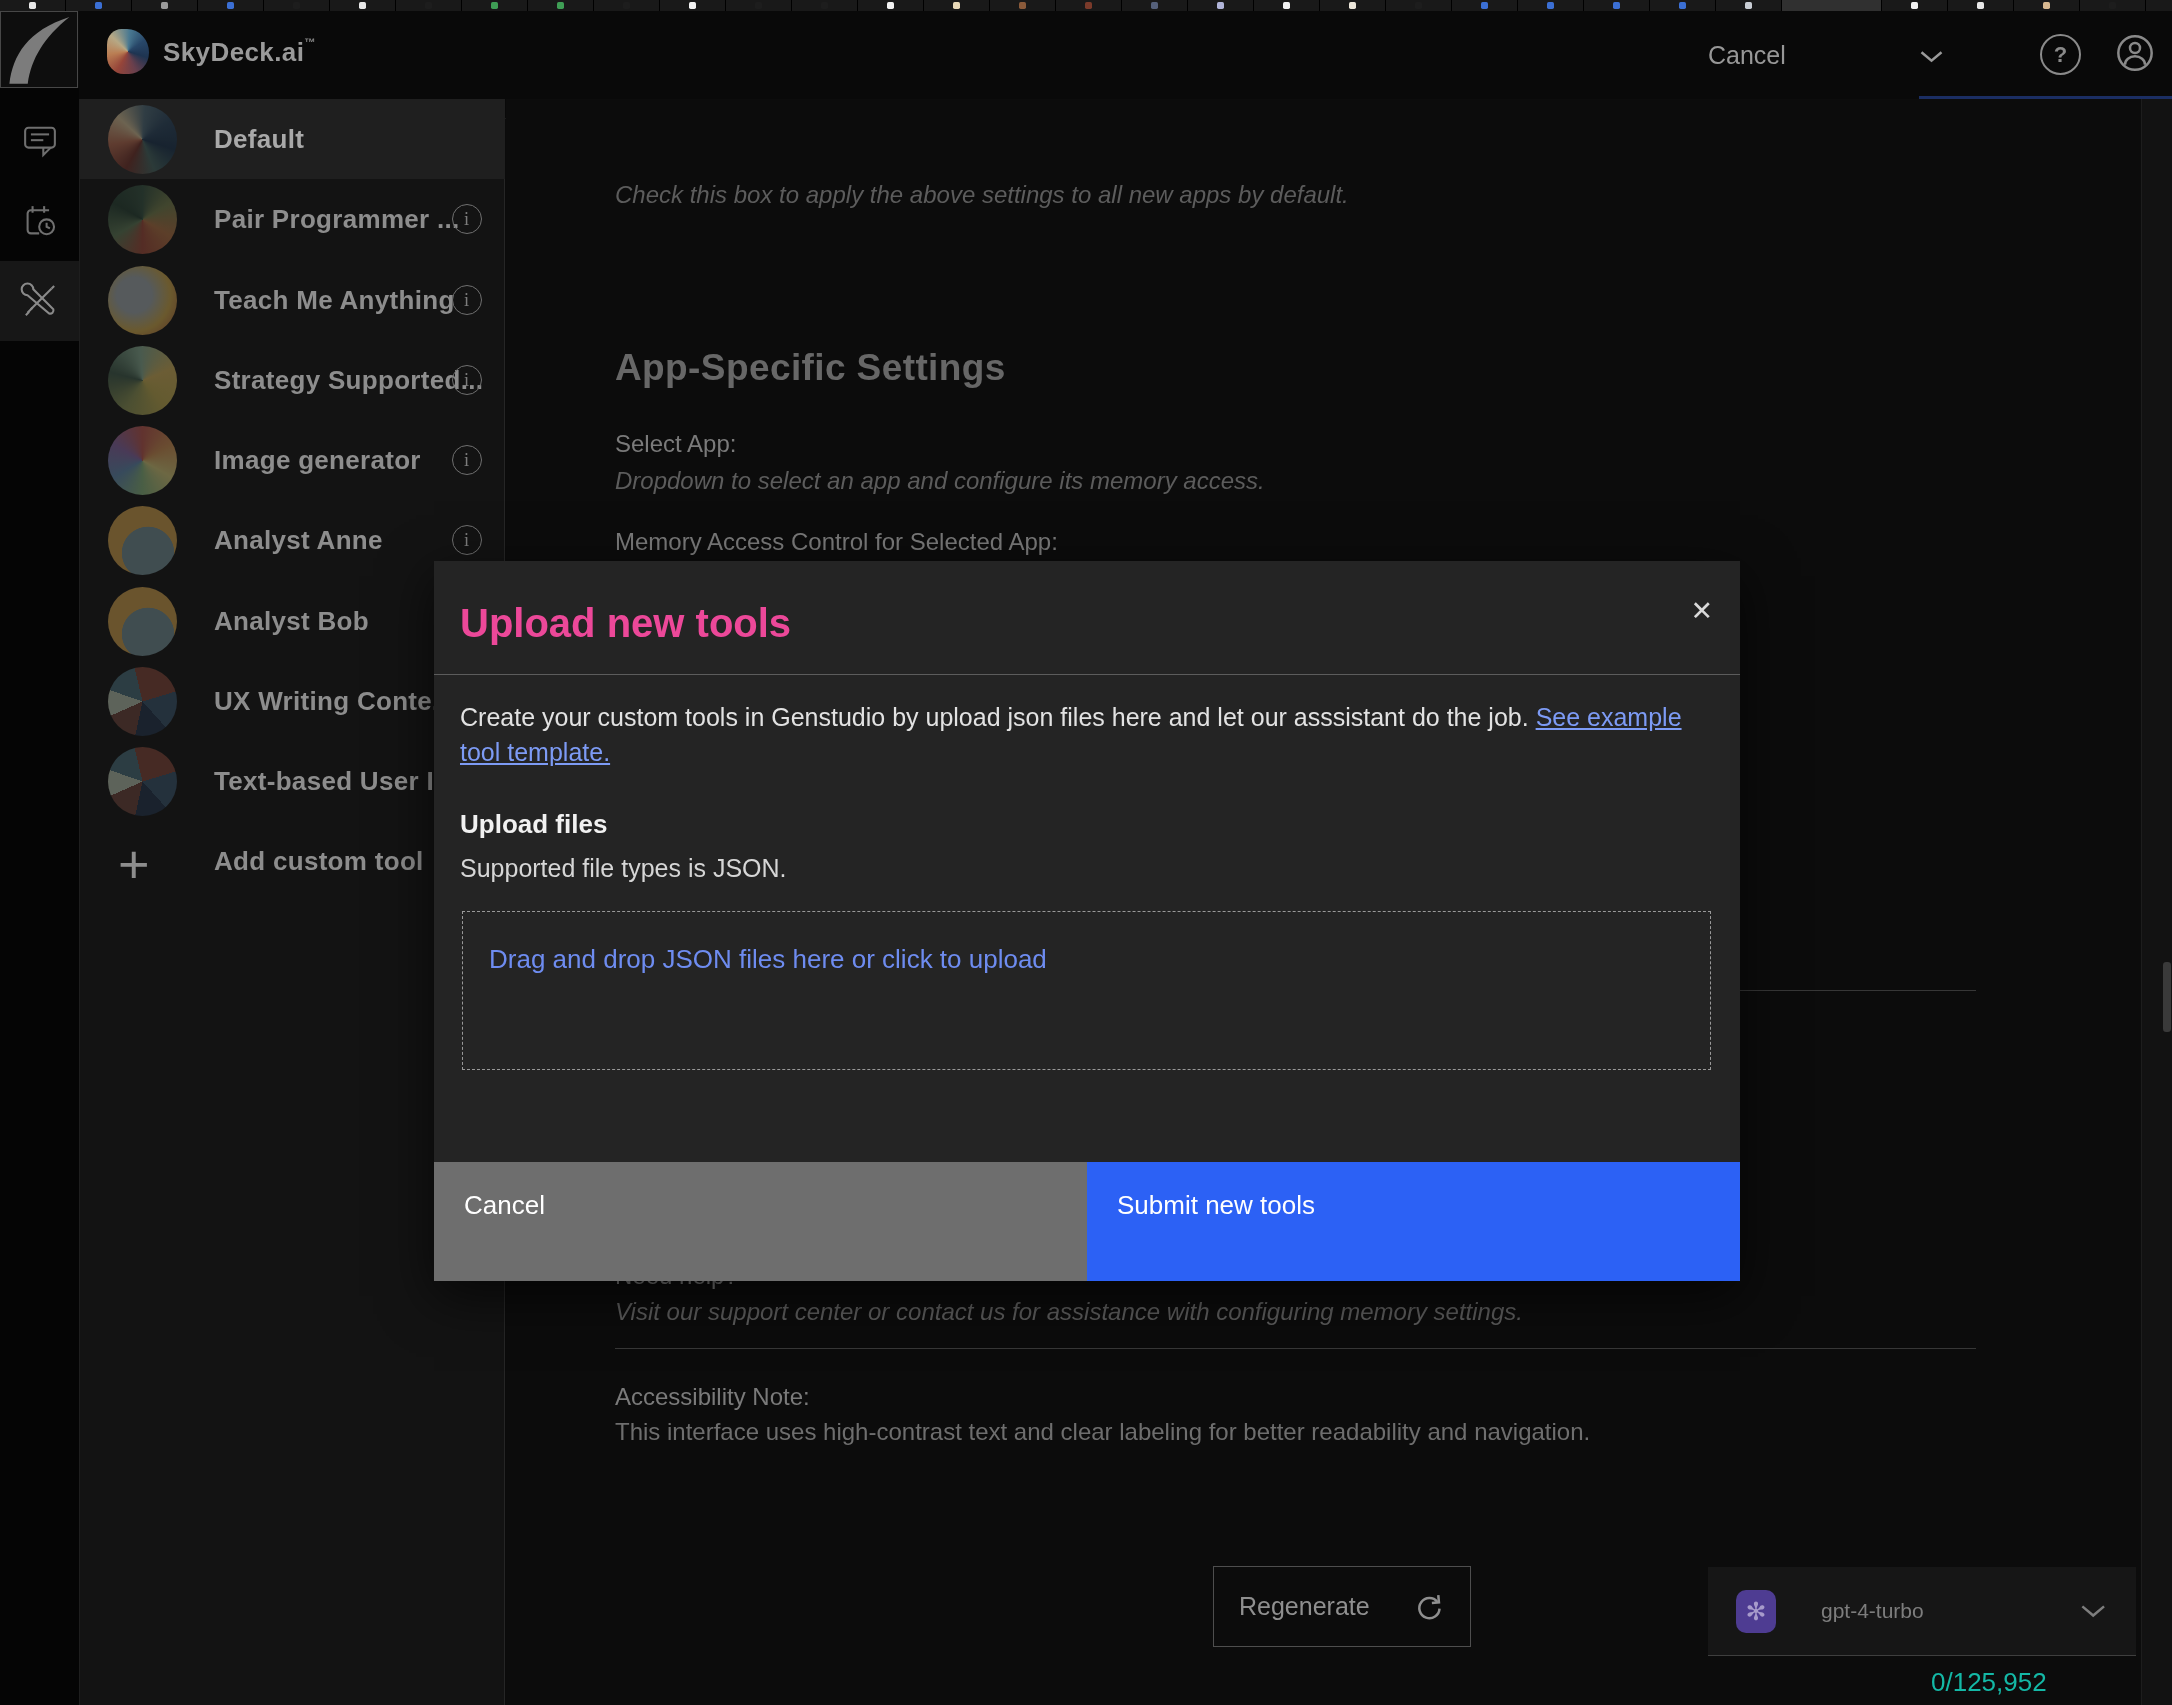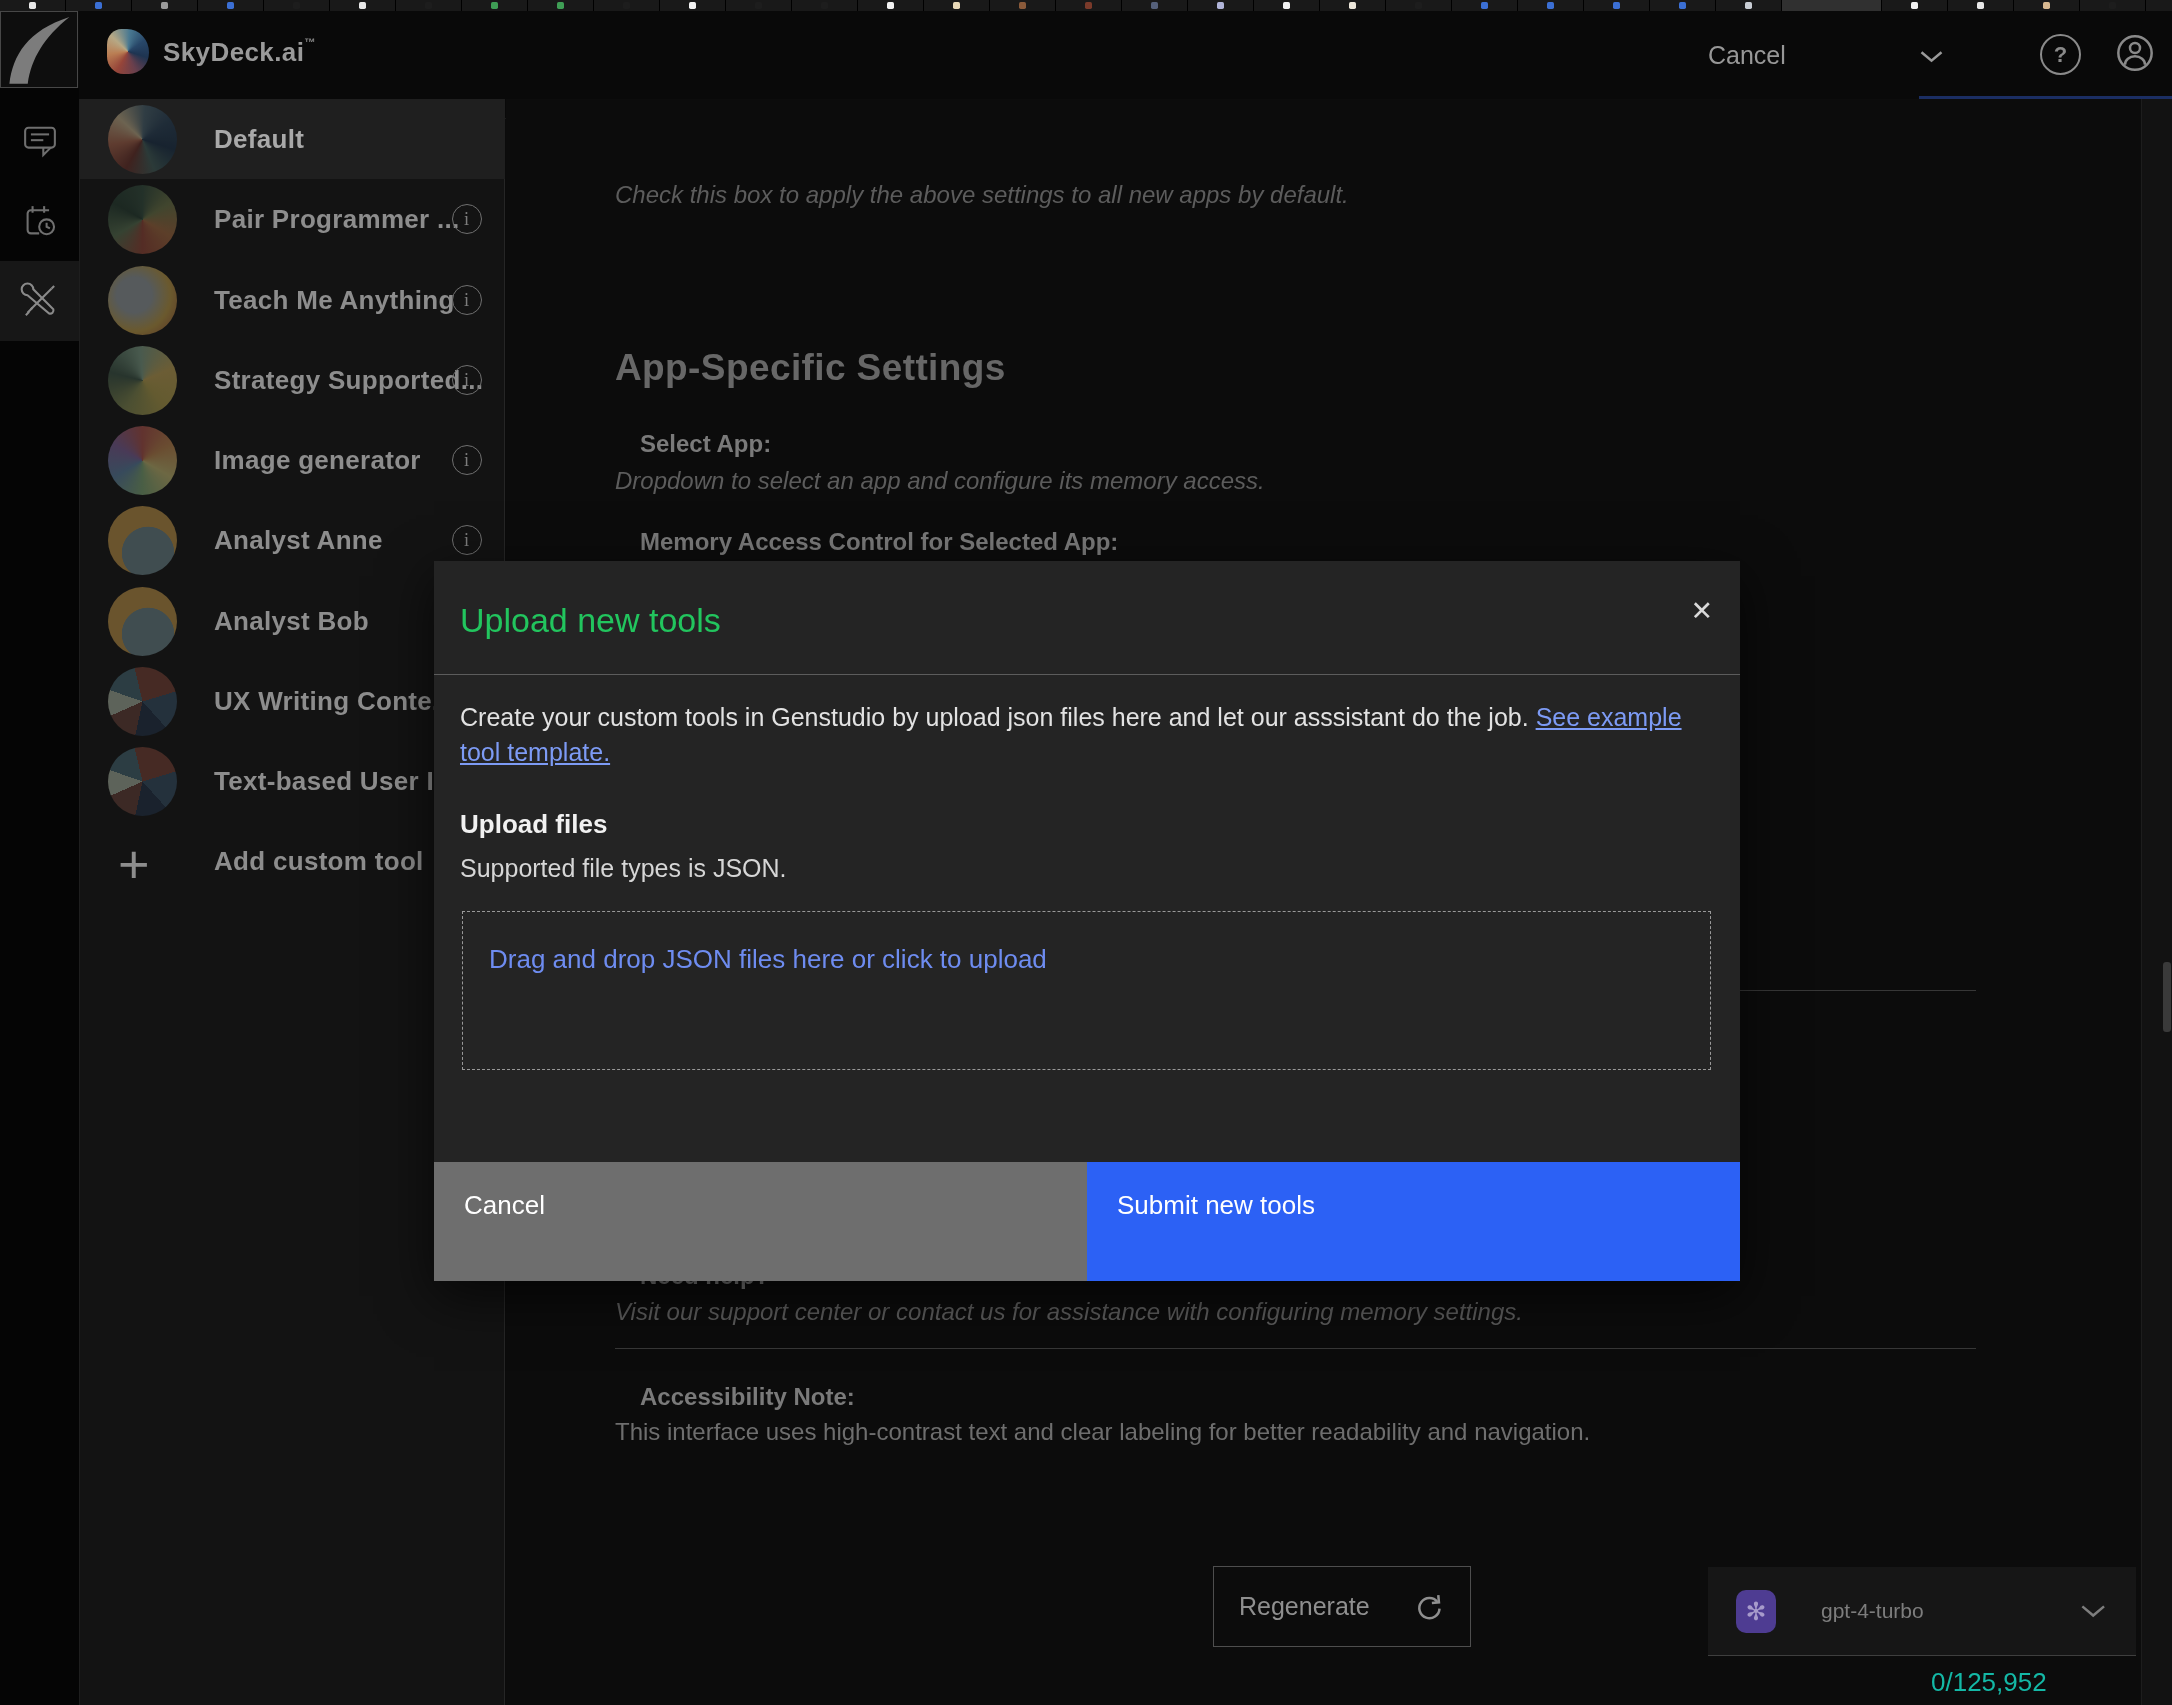--- a/index.html
+++ b/index.html
@@ -57,21 +57,21 @@
       font-size:26px;font-weight:600;color:#8d8d8d;letter-spacing:0.3px;}
   .srow.sel .slabel{color:#a9a9a9;}
   .srow .info{position:absolute;right:23.4px;top:25px;width:30px;height:30px;border:1.7px solid #6f6f6f;border-radius:50%;
       color:#7c7c7c;font-size:18.4px;font-family:"Liberation Serif",serif;display:flex;align-items:center;justify-content:center;box-sizing:border-box;}
   .srow .plus{position:absolute;left:38px;top:11.7px;font-size:54px;font-weight:300;color:#8d8d8d;}
 
   
   #main{left:506px;top:99px;width:1635px;height:1607px;background:#0c0c0c;}
   .mtext{position:absolute;left:109px;font-size:24px;color:#6e6e6e;}
   .mitalic{font-style:italic;color:#5c5c5c;}
-  .mbold{font-weight:700;color:#7a7a7a;margin-left:25px;}
+  .mbold{font-weight:400;color:#7a7a7a;}
   #m-title{top:248px;font-size:37px;font-weight:700;color:#676767;letter-spacing:0.4px;}
   .bullet{position:absolute;left:117px;width:8.4px;height:8.4px;border-radius:50%;background:#6e6e6e;}
   .mhr{position:absolute;left:109px;width:1361px;height:0;border-top:1.7px solid #373737;}
 
   
   #regen-btn{left:707px;top:1467px;width:258px;height:81px;border:1.7px solid #4e4e4e;box-sizing:border-box;
       display:flex;align-items:center;justify-content:space-between;padding:0 25px;}
   #regen-btn .lbl{font-size:25px;color:#8f8f8f;}
   #model-select{left:1202px;top:1468px;width:428px;height:89px;background:#161616;border-bottom:1.7px solid #3f3f3f;
       box-sizing:border-box;display:flex;align-items:center;}
@@ -82,21 +82,21 @@
   #token-counter{left:1425px;top:1568px;width:205px;text-align:left;font-size:26px;color:#14b8a6;}
 
   
   #right-strip{left:2141px;top:99px;width:32px;height:1607px;background:#121212;border-left:0.8px solid #1d1d1d;box-sizing:border-box;}
   #scroll-thumb{left:2163px;top:962px;width:7.5px;height:70px;background:#3a3a3a;border-radius:3.3px;}
 
   
   #modal{left:434px;top:561px;width:1306px;height:720px;background:var(--modal-bg);z-index:20;
       box-shadow:0 15px 50px rgba(0,0,0,.65);}
   #modal-header{position:absolute;left:0;top:0;width:100%;height:114px;border-bottom:1.7px solid #5c5c5c;box-sizing:border-box;}
-  #modal-title{position:absolute;left:26px;top:40px;font-size:34px;color:#22c55e;}
+  #modal-title{position:absolute;left:26px;top:40px;font-size:40px;color:#ec4899;font-weight:bold;}
   #modal-close{position:absolute;right:27px;top:37px;font-size:27px;color:#d9d9d9;line-height:1;}
   #modal-desc{position:absolute;left:26px;top:139px;width:1246px;font-size:25px;line-height:35px;color:#e2e2e2;}
   #modal-desc a{color:var(--link-blue);text-decoration:underline;}
   #upload-label{position:absolute;left:26px;top:248px;font-size:26px;font-weight:700;color:#f1f1f1;}
   #upload-hint{position:absolute;left:26px;top:293px;font-size:25px;color:#d6d6d6;}
   #dropzone{position:absolute;left:28px;top:350px;width:1249px;height:159px;border:1.7px dashed #999;box-sizing:border-box;}
   #dropzone .dz-text{position:absolute;left:26px;top:32px;font-size:26px;color:var(--dropzone-blue);}
   #modal-footer{position:absolute;left:0;top:601px;width:100%;height:119px;display:flex;}
   #cancel-btn{width:653px;height:119px;background:var(--cancel-gray);box-sizing:border-box;padding:28.4px 0 0 30px;}
   #cancel-btn span{font-size:26px;color:#fff;}

